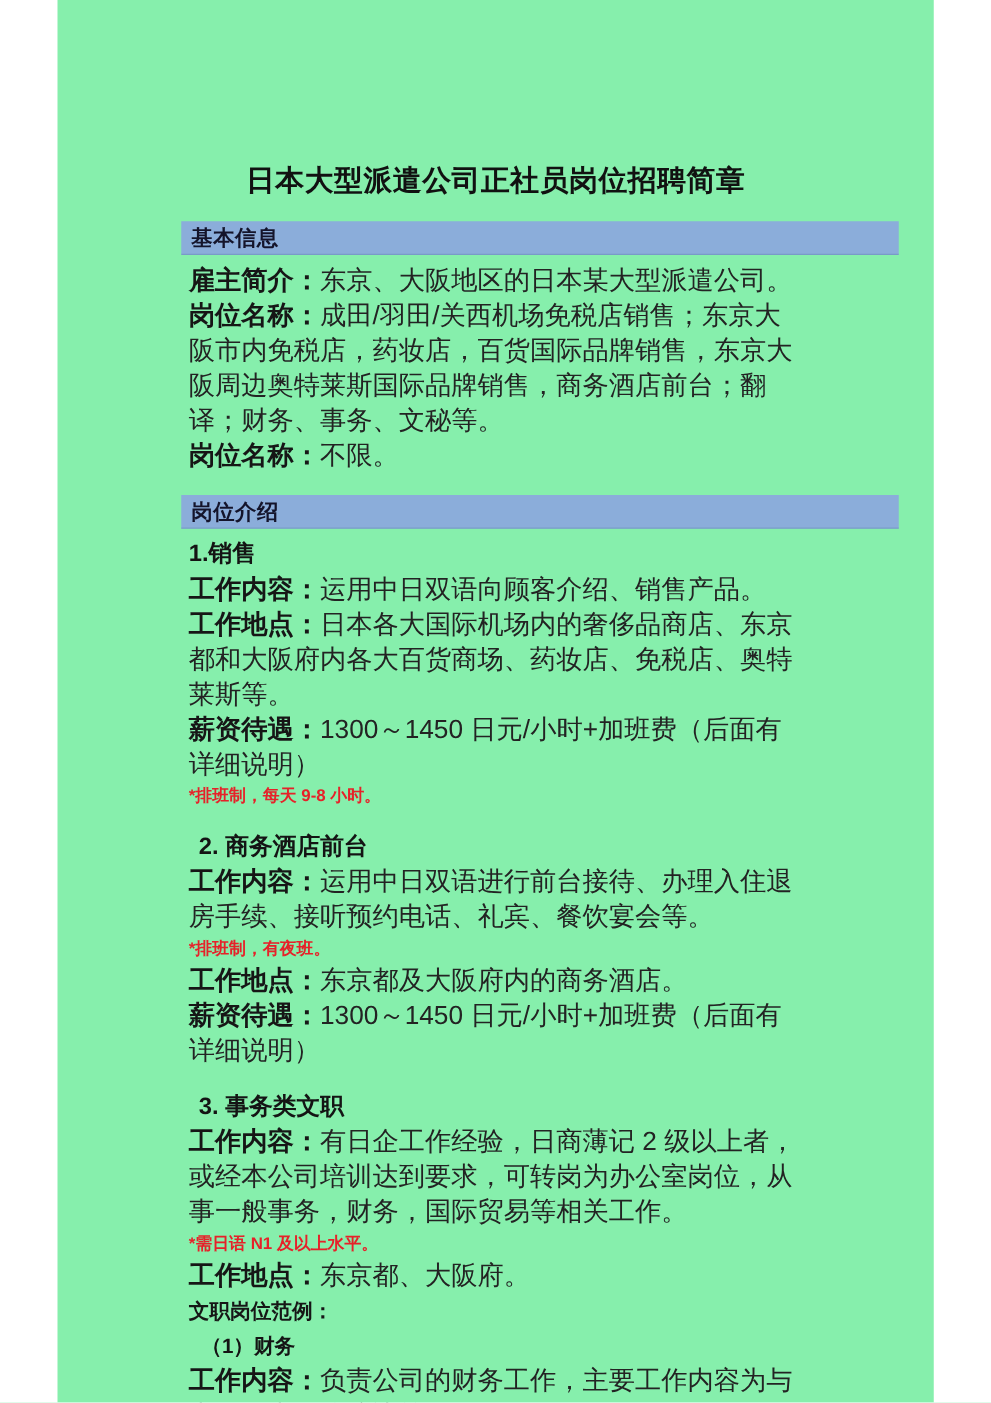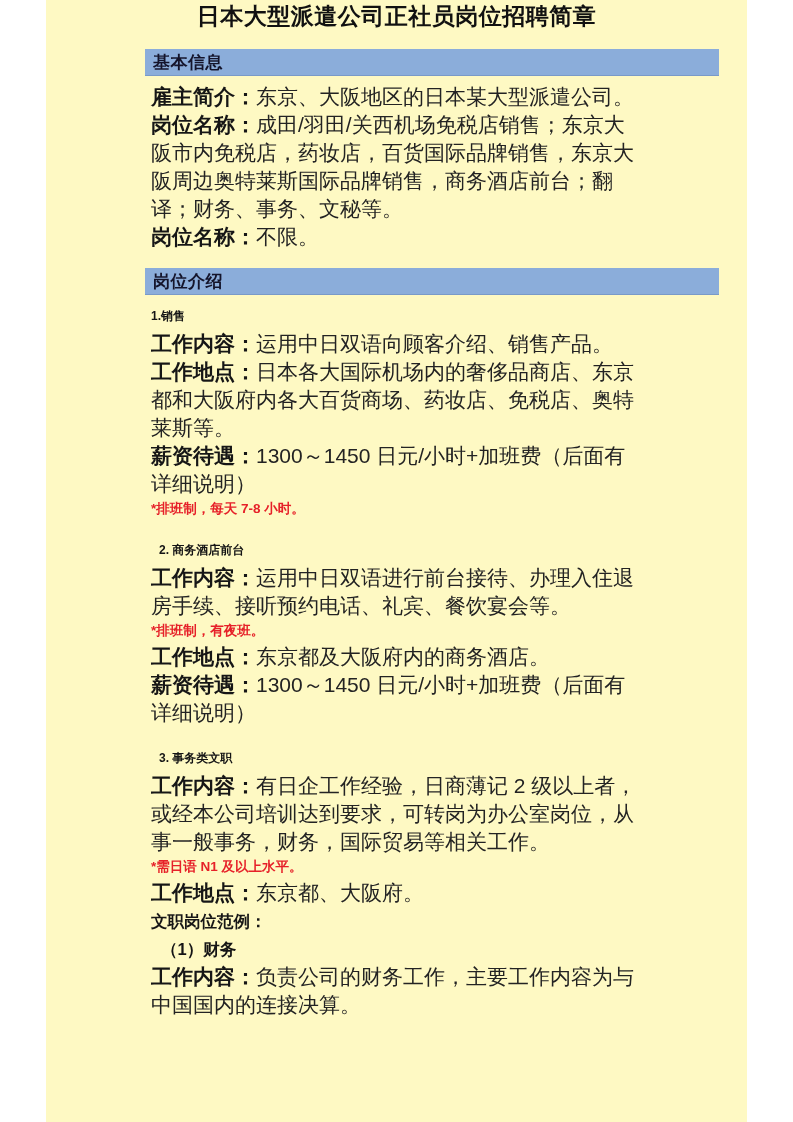--- a/index.html
+++ b/index.html
@@ -2,23 +2,24 @@
 <html style="--bar-blue: #8badda; --note-red: #e62129;"><head>
 <meta charset="utf-8">
 <style>
   * { margin: 0; padding: 0; box-sizing: border-box; }
   html, body { background: #ffffff; }
   .page {
     position: relative;
     width: 701px;
     height: 1122px;
     margin: 0 auto;
-    background: #fef9c3;
+    background: #86efac;
     font-family: "Liberation Sans", "DejaVu Sans", sans-serif;
     color: #212121;
+    padding-top: 128px;
     overflow: hidden;
   }
   .doc-title {
     text-align: center;
     font-size: 23px;
     font-weight: bold;
     color: #111111;
     line-height: 32px;
     letter-spacing: 0.5px;
   }
@@ -46,21 +47,21 @@
   .row {
     font-size: 21px;
     line-height: 28px;
     color: #232323;
     padding-left: 6px;
   }
   .row b { color: #161616; }
   .job { margin-top: 17px; }
   .job:first-of-type { margin-top: 0; }
   .job-heading {
-    font-size: 12px;
+    font-size: 19px;
     font-weight: bold;
     color: #141414;
     line-height: 28px;
     padding-left: 6px;
   }
   .job-heading.indented { padding-left: 14px; }
   .note {
     font-size: 13.5px;
     font-weight: bold;
     color: var(--note-red, #e62129);
@@ -107,21 +108,21 @@
       <span class="bar-label">岗位介绍</span>
     </div>
 
     <div class="rows">
 
       <div class="job">
         <div class="job-heading">1.销售</div>
         <p class="row"><b>工作内容：</b><span>运用中日双语向顾客介绍、销售产品。</span></p>
         <p class="row"><b>工作地点：</b><span>日本各大国际机场内的奢侈品商店、东京都和大阪府内各大百货商场、药妆店、免税店、奥特莱斯等。</span></p>
         <p class="row"><b>薪资待遇：</b><span>1300～1450 日元/小时+加班费（后面有详细说明）</span></p>
-        <p class="note">*排班制，每天 7-8 小时。</p>
+        <p class="note">*排班制，每天 9-8 小时。</p>
       </div>
 
       <div class="job">
         <div class="job-heading indented">2. 商务酒店前台</div>
         <p class="row"><b>工作内容：</b><span>运用中日双语进行前台接待、办理入住退房手续、接听预约电话、礼宾、餐饮宴会等。</span></p>
         <p class="note">*排班制，有夜班。</p>
         <p class="row"><b>工作地点：</b><span>东京都及大阪府内的商务酒店。</span></p>
         <p class="row"><b>薪资待遇：</b><span>1300～1450 日元/小时+加班费（后面有详细说明）</span></p>
       </div>
 

